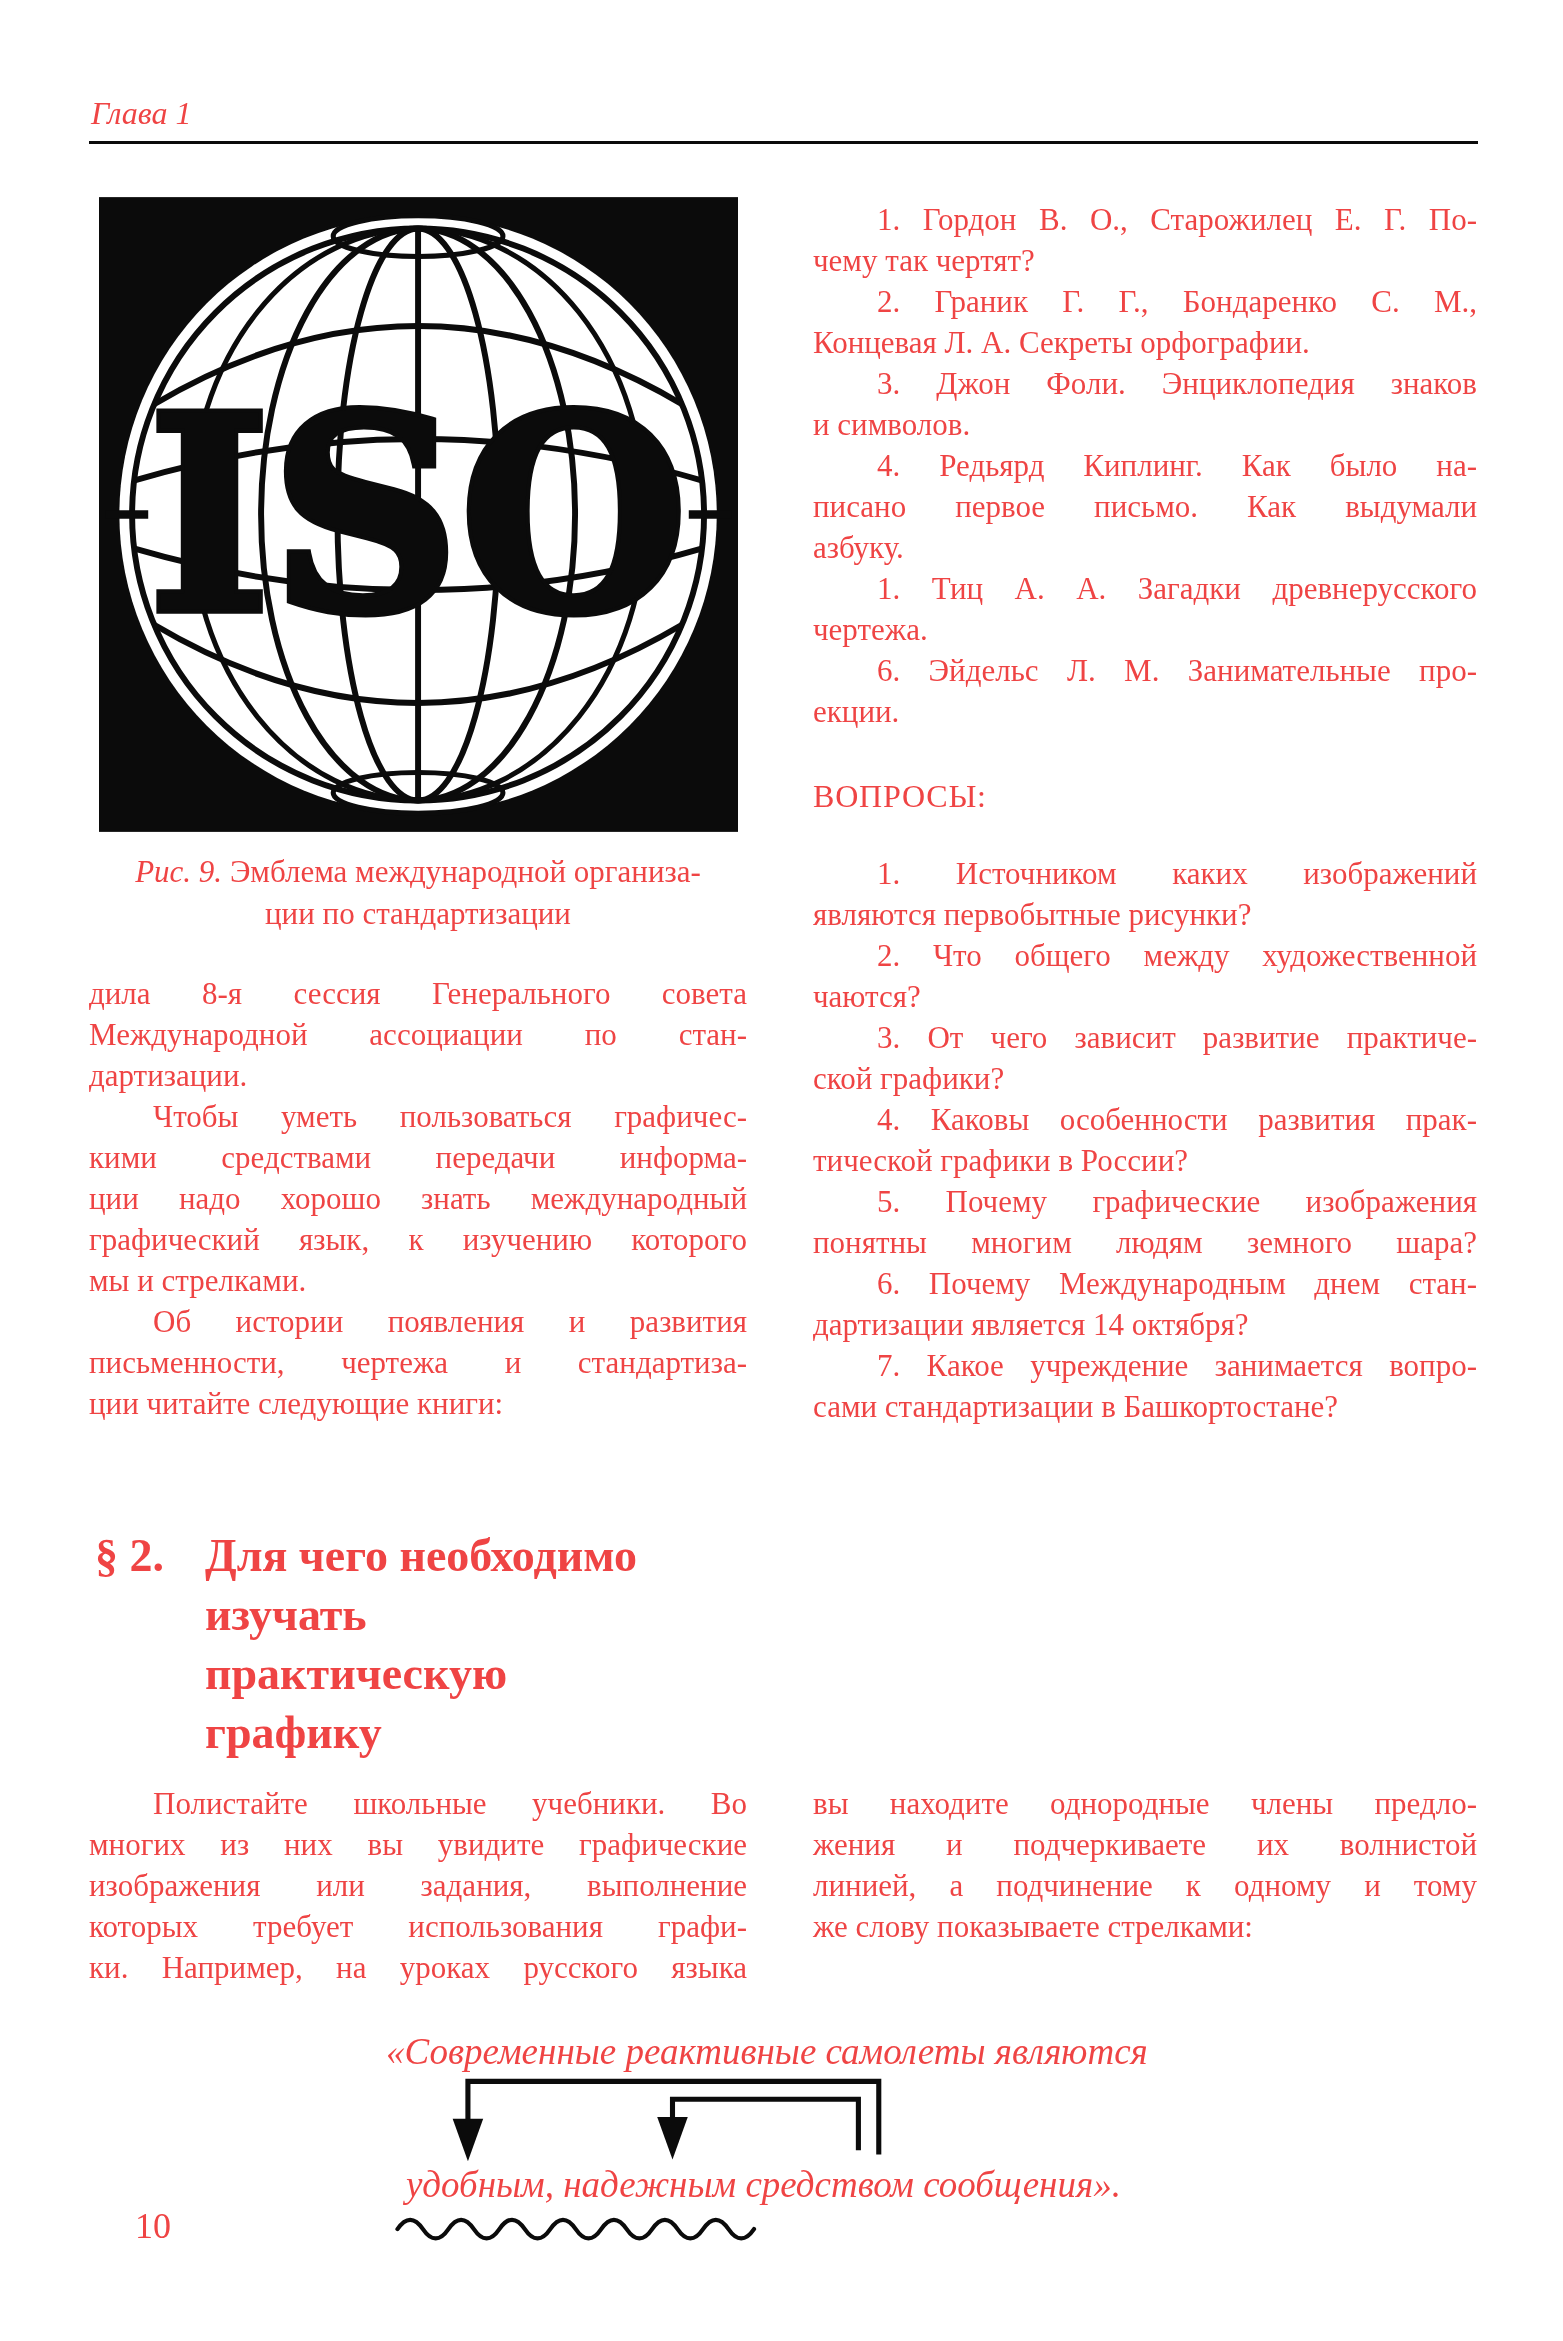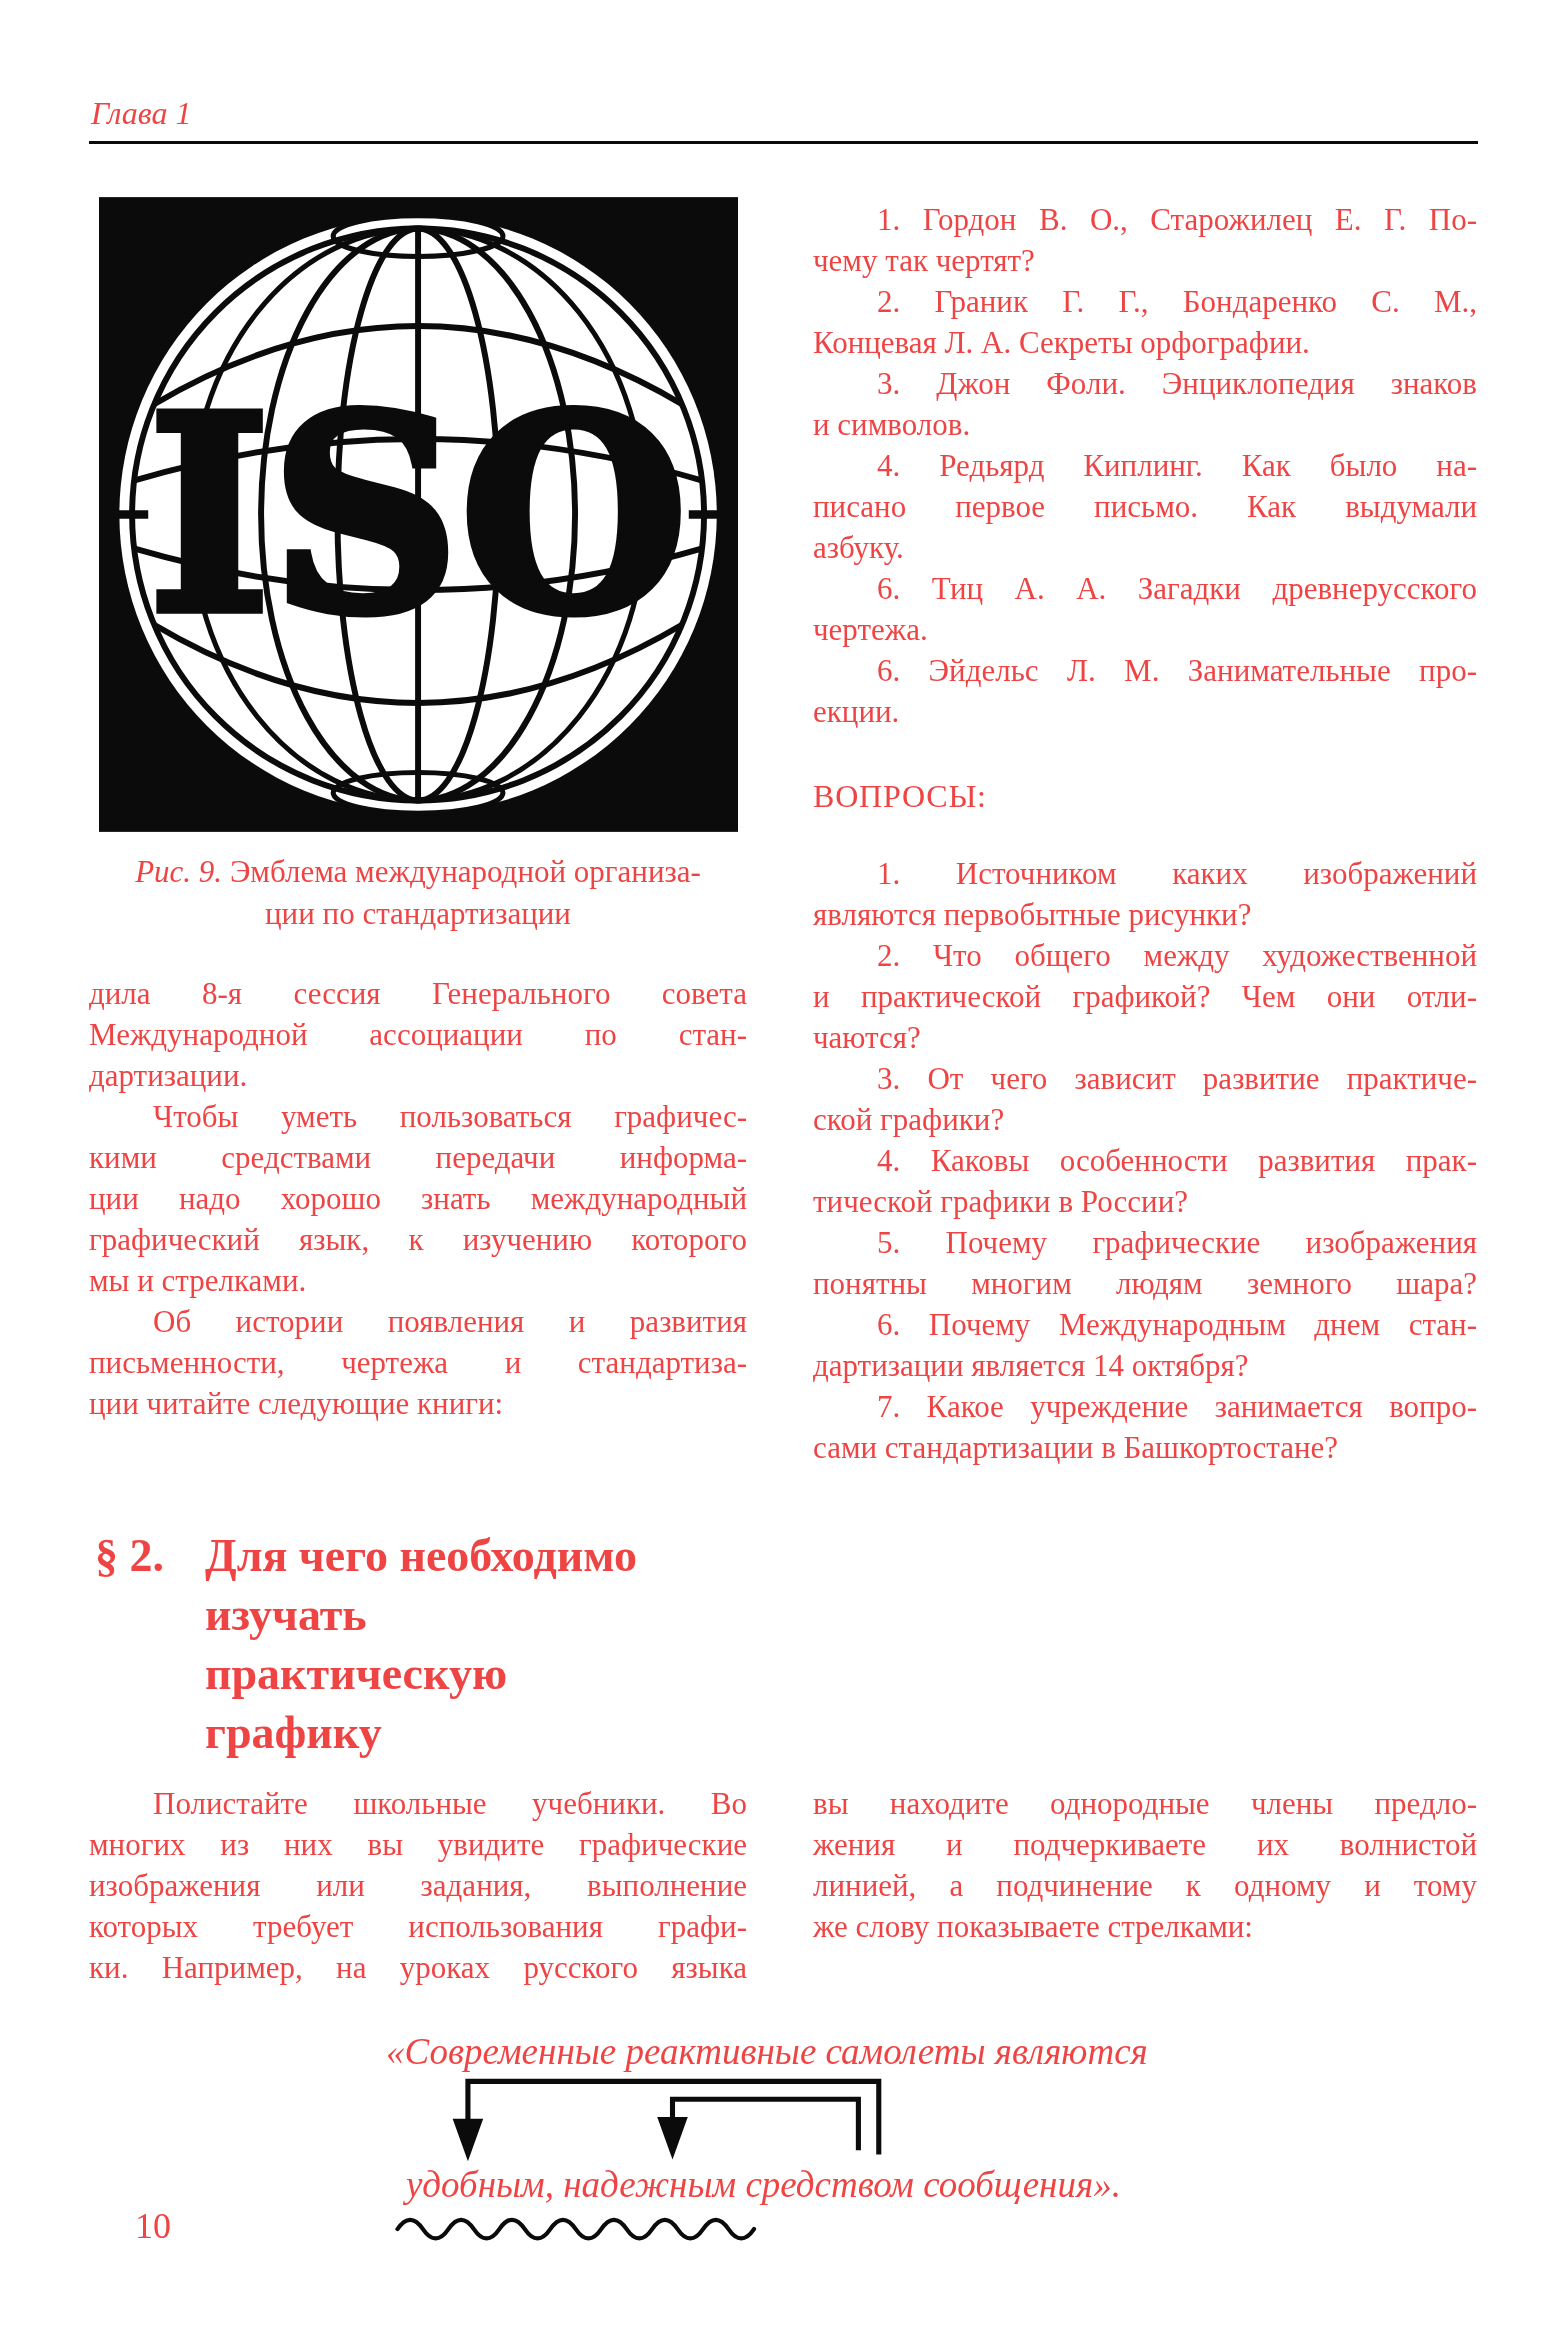--- a/index.html
+++ b/index.html
@@ -77,33 +77,32 @@
   <div class="abs colR" style="top:199px">
       <div class="line jst ind">1. Гордон В. О., Старожилец Е. Г. По-</div>
       <div class="line lft">чему так чертят?</div>
       <div class="line jst ind">2. Граник Г. Г., Бондаренко С. М.,</div>
       <div class="line lft">Концевая Л. А. Секреты орфографии.</div>
       <div class="line jst ind">3. Джон Фоли. Энциклопедия знаков</div>
       <div class="line lft">и символов.</div>
       <div class="line jst ind">4. Редьярд Киплинг. Как было на-</div>
       <div class="line jst">писано первое письмо. Как выдумали</div>
       <div class="line lft">азбуку.</div>
-      <div class="line jst ind">6. Тиц А. А. Загадки древнерусского</div>
+      <div class="line jst ind">1. Тиц А. А. Загадки древнерусского</div>
       <div class="line lft">чертежа.</div>
       <div class="line jst ind">6. Эйдельс Л. М. Занимательные про-</div>
       <div class="line lft">екции.</div>
     </div>
 
   <div class="abs qhead">ВОПРОСЫ:</div>
 
   <div class="abs colR" style="top:853px">
       <div class="line jst ind">1. Источником каких изображений</div>
       <div class="line lft">являются первобытные рисунки?</div>
       <div class="line jst ind">2. Что общего между художественной</div>
-      <div class="line jst">и практической графикой? Чем они отли-</div>
       <div class="line lft">чаются?</div>
       <div class="line jst ind">3. От чего зависит развитие практиче-</div>
       <div class="line lft">ской графики?</div>
       <div class="line jst ind">4. Каковы особенности развития прак-</div>
       <div class="line lft">тической графики в России?</div>
       <div class="line jst ind">5. Почему графические изображения</div>
       <div class="line jst">понятны многим людям земного шара?</div>
       <div class="line jst ind">6. Почему Международным днем стан-</div>
       <div class="line lft">дартизации является 14 октября?</div>
       <div class="line jst ind">7. Какое учреждение занимается вопро-</div>

